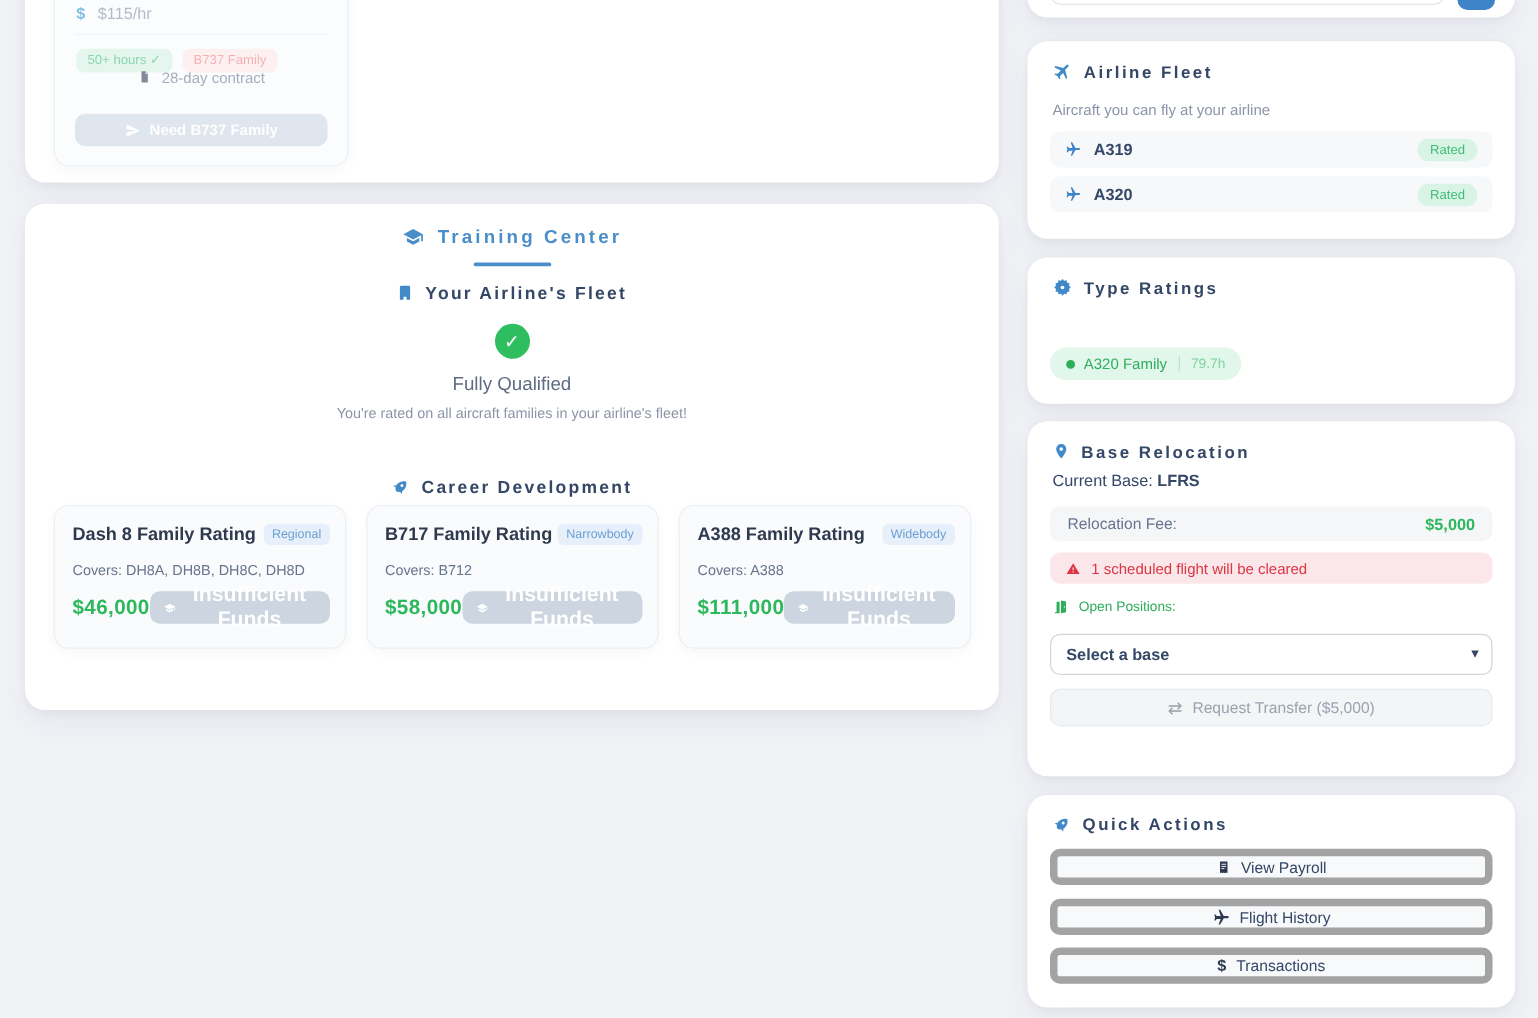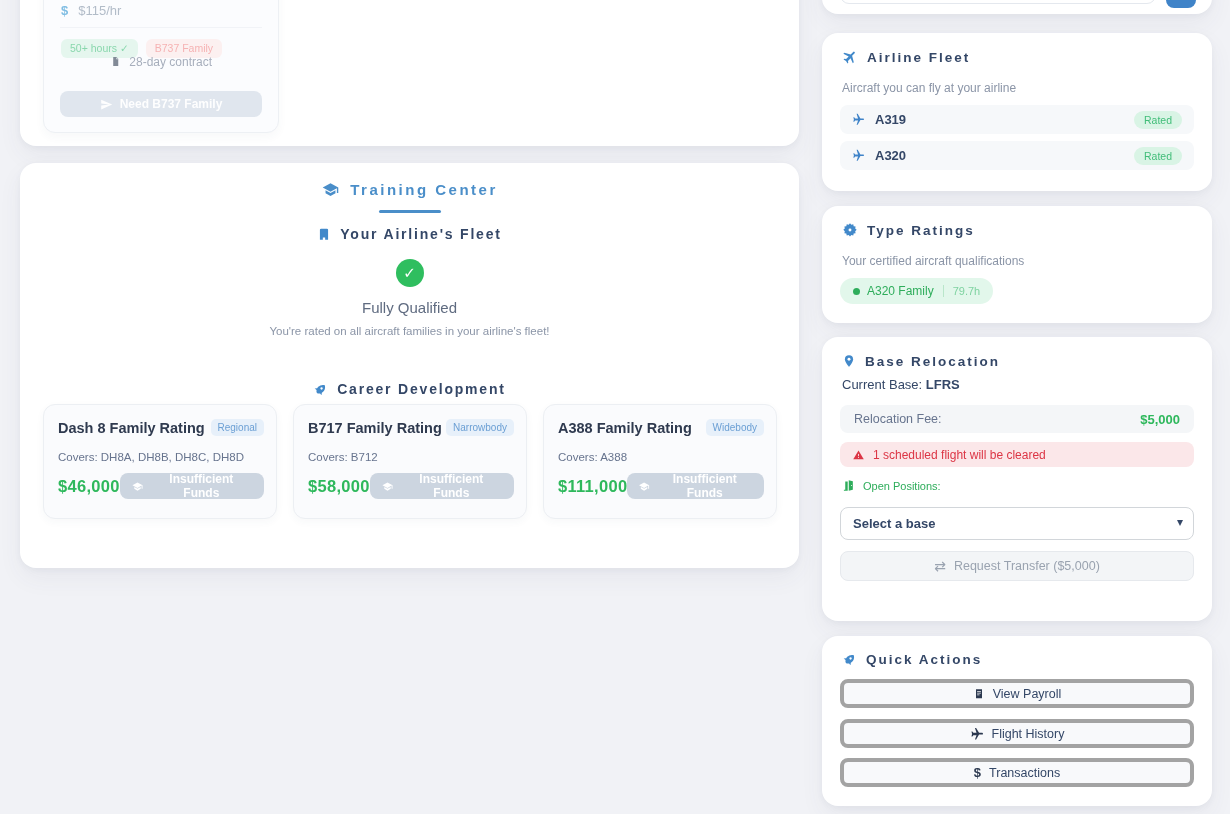--- a/index.html
+++ b/index.html
@@ -83,21 +83,21 @@
   }
   .rating-card.c0{left:23px;}  .rating-card.c1{left:273px;}  .rating-card.c2{left:523px;}
   .rc-title{position:absolute;left:14px;right:12px;top:14px;display:flex;align-items:center;justify-content:space-between;}
   .rc-name{font-size:14.5px;font-weight:700;color:#2f3a4f;}
   .rc-badge{font-size:10px;background:#e7f0fa;color:#6b9fd4;border-radius:5px;padding:3px 7px;white-space:nowrap;}
   .rc-covers{position:absolute;left:14px;top:46px;font-size:11.5px;color:#67748e;}
   .rc-buy{position:absolute;left:14px;right:12px;top:68px;display:flex;align-items:center;}
   .rc-price{font-size:16.5px;font-weight:800;color:#2eb85c;letter-spacing:.3px;}
   .rc-btn{
     margin-left:auto;height:26px;border:none;background:#ccd5e0;border-radius:8px;
-    color:#fff;font-weight:700;font-size:12px;padding:0 11px;
+    color:#fff;font-weight:700;font-size:17px;padding:0 11px;
     display:flex;align-items:center;gap:6px;font-family:inherit;cursor:default;
   }
 
   
   .side{left:822px;width:390px;box-sizing:border-box;}
   #side-top{top:-52px;height:66px;}
   #side-top .search-input{
     position:absolute;left:18px;right:56px;top:20px;height:36px;box-sizing:border-box;
     border:1px solid #e4e8ee;border-radius:9px;background:#fff;font-family:inherit;padding:0 10px;
   }
@@ -155,21 +155,21 @@
   .rel-btn{
     position:absolute;left:18px;right:18px;top:214px;height:30px;border-radius:8px;
     background:#f3f5f7;border:1px solid #e6e9ed;color:#9aa3b0;font-size:12.5px;
     display:flex;align-items:center;justify-content:center;gap:8px;font-family:inherit;cursor:default;
   }
   .rel-btn .arrows{font-size:14px;line-height:1;}
 
   #quick{top:636px;height:170px;}
   .qa-btn{
     position:absolute;left:18px;right:18px;height:29px;border-radius:8px;
-    background:#f8f9fb;border:4px solid #a3a3a3;color:#344767;font-size:12.5px;font-weight:500;
+    background:#f8f9fb;border:6px solid #a3a3a3;color:#344767;font-size:12.5px;font-weight:500;
     display:flex;align-items:center;justify-content:center;gap:8px;font-family:inherit;cursor:pointer;
   }
   .qa-btn .ic{color:#2c3950;}
   .qa-dollar{font-size:13px;font-weight:700;color:#2c3950;}
 </style>
 </head>
 <body>
 
 <div class="card" id="jobs-outer"></div>
 
@@ -310,21 +310,20 @@
 </div>
 
 <div class="card side" id="typeratings">
   <div class="sec-head pad" style="top:16px;">
     <svg class="ic" width="16" height="16" viewBox="0 0 24 24">
         <path d="m12 1.8 2 2.2 2.9-.6.6 2.9 2.9.6-.6 2.9 2.2 2-2.2 2 .6 2.9-2.9.6-.6 2.9-2.9-.6-2 2.2-2-2.2-2.9.6-.6-2.9-2.9-.6.6-2.9-2.2-2 2.2-2-.6-2.9 2.9-.6.6-2.9 2.9.6z"></path>
         <circle cx="12" cy="12" r="2.2" fill="#ffffff"></circle>
       </svg>
     <span>Type Ratings</span>
   </div>
-  <div class="sub pad" style="top:48px;">Your certified aircraft qualifications</div>
   <div class="tr-pill">
     <span class="tr-dot"></span>
     <span class="tr-fam">A320 Family</span>
     <span class="tr-sep"></span>
     <span class="tr-hrs">79.7h</span>
   </div>
 </div>
 
 <div class="card side" id="relocation">
   <div class="sec-head pad" style="top:16px;">

